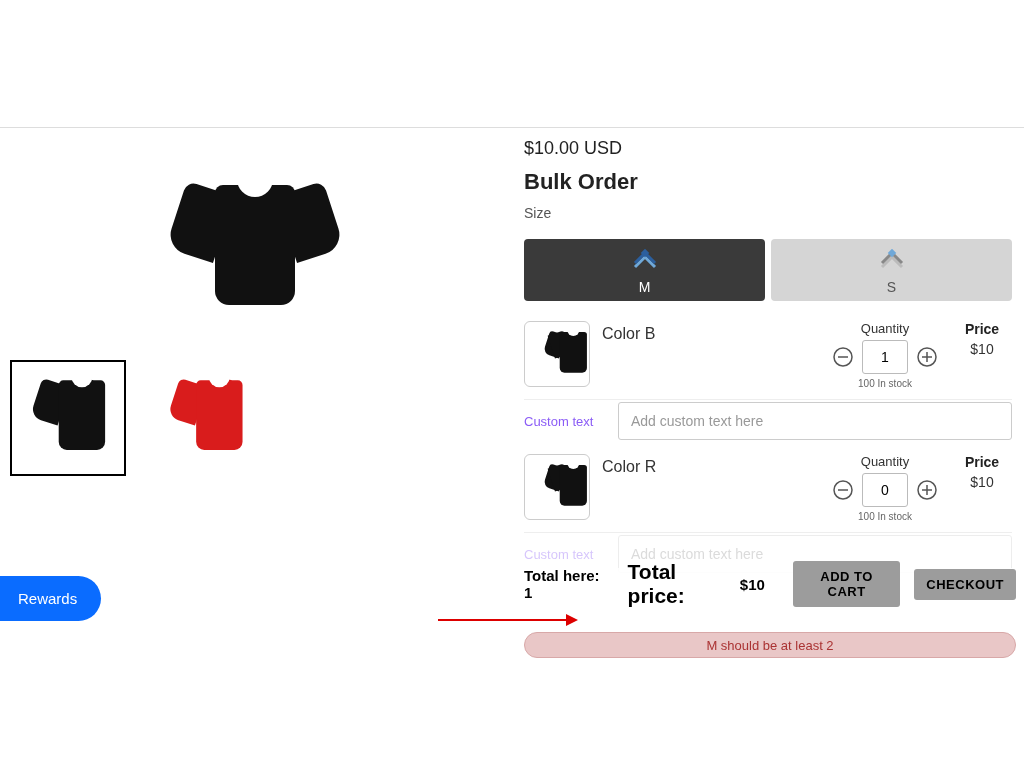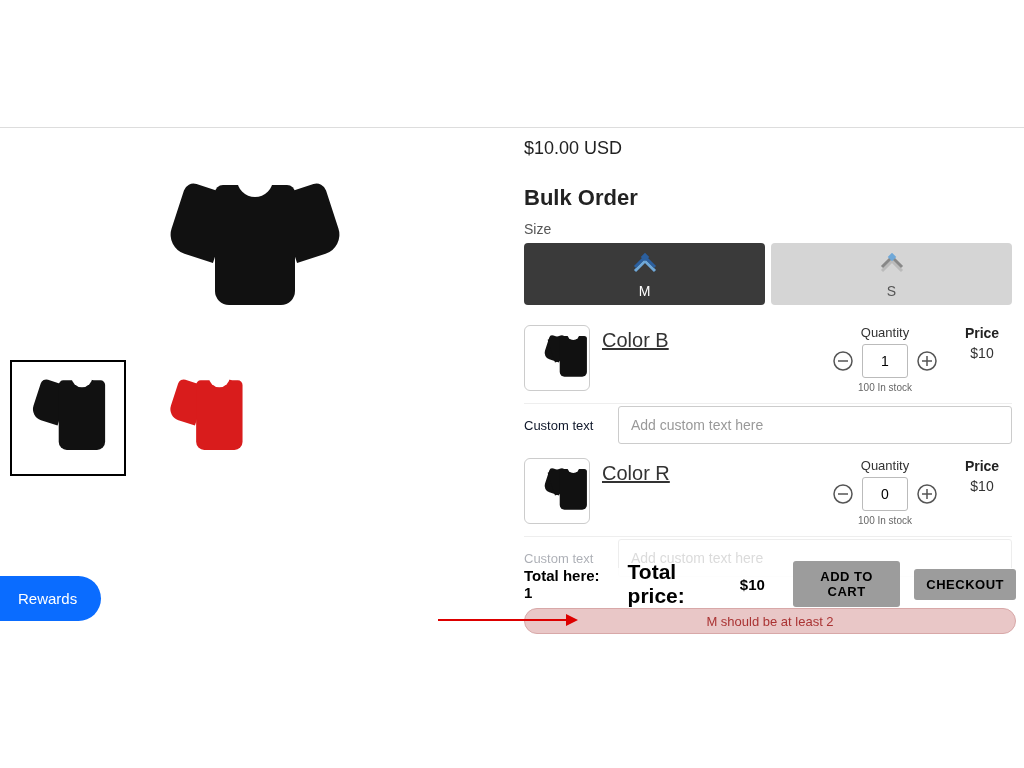--- a/index.html
+++ b/index.html
@@ -14,56 +14,56 @@
 .tshirt .sleeve-l { position: absolute; left: 0px; top: 22px; width: 50px; height: 70px; border-radius: 10px 0 0 20px; transform: rotate(18deg); }
 .tshirt .sleeve-r { position: absolute; right: 0px; top: 22px; width: 50px; height: 70px; border-radius: 0 10px 20px 0; transform: rotate(-18deg); }
 .tshirt .neck { position: absolute; left: 62px; top: 14px; width: 36px; height: 18px; border-radius: 0 0 20px 20px; background: #fff; }
 .tshirt.black .body, .tshirt.black .sleeve-l, .tshirt.black .sleeve-r { background: #111; }
 .tshirt.red .body, .tshirt.red .sleeve-l, .tshirt.red .sleeve-r { background: #d91c1c; }
 .thumbs { display: flex; gap: 22px; padding-left: 2px; margin-top: 0px; }
 .thumb { width: 116px; height: 116px; display: flex; align-items: center; justify-content: center; border: 1px solid transparent; cursor: pointer; }
 .thumb.selected { border: 2px solid #000; }
 .thumb .tshirt { transform: scale(0.58); }
 .title { font-size: 34px; font-weight: 700; color: #222; margin-bottom: 8px; }
-.price { font-size: 18px; color: #222; margin-bottom: 26px; }
+.price { font-size: 18px; color: #222; margin-bottom: 10px; }
 .bulk { font-size: 22px; font-weight: 700; color: #222; margin-bottom: 10px; }
-.size-lbl { font-size: 14px; color: #555; margin-bottom: 6px; }
+.size-lbl { font-size: 14px; color: #555; margin-bottom: 18px; }
 .tabs { display: flex; gap: 6px; margin-bottom: 12px; }
 .tab { flex: 1; height: 62px; border-radius: 4px; display: flex; flex-direction: column; align-items: center; justify-content: flex-end; padding-bottom: 6px; cursor: pointer; position: relative; }
 .tab.dark { background: #3a3a3a; color: #fff; }
 .tab.light { background: #d5d5d5; color: #555; }
 .tab .logo { position: absolute; top: 10px; }
 .tab .logo svg { width: 28px; height: 22px; }
 .tab .lbl { font-size: 14px; }
 .variant { display: flex; align-items: flex-start; gap: 12px; padding: 8px 0 10px 0; border-bottom: 1px solid #eee; }
 .variant:last-of-type { border-bottom: none; }
 .swatch { width: 66px; height: 66px; border: 1px solid #ccc; border-radius: 6px; display: flex; align-items: center; justify-content: center; }
 .swatch .tshirt { transform: scale(0.34); }
-.colorname { font-size: 20px; color: #333; padding-top: 4px; flex: 1; text-decoration: underline; }
+.colorname { font-size: 16px; color: #333; padding-top: 4px; flex: 1; }
 .qtyblock { display: flex; flex-direction: column; align-items: center; width: 110px; }
 .qtyhead { font-size: 13px; color: #333; margin-bottom: 4px; }
 .qtyrow { display: flex; align-items: center; gap: 8px; }
 .qtyinput { width: 46px; height: 34px; text-align: center; border: 1px solid #bbb; border-radius: 3px; font-size: 14px; }
 .qtybtn { width: 22px; height: 22px; cursor: pointer; }
 .qtybtn svg { width: 22px; height: 22px; }
 .stock { font-size: 10px; color: #666; margin-top: 4px; }
 .priceblock { width: 60px; text-align: center; }
 .priceblock .ph { font-weight: 700; font-size: 14px; color: #222; margin-bottom: 4px; }
 .priceblock .pv { font-size: 14px; color: #333; }
 .customrow { display: flex; align-items: center; gap: 12px; margin-top: 2px; margin-bottom: 6px; }
-.customlbl { font-size: 13px; color: #0f172a; width: 82px; }
+.customlbl { font-size: 13px; color: #8b5cf6; width: 82px; }
 .custominput { flex: 1; height: 38px; border: 1px solid #ccc; border-radius: 3px; padding: 0 12px; font-size: 14px; }
 .custominput::placeholder { color: #999; }
 .footerbar { position: absolute; left: 524px; right: 8px; top: 568px; height: 32px; display: flex; align-items: center; gap: 14px; background: rgba(255,255,255,0.85); }
 .footerbar .tu { font-weight: 700; font-size: 15px; }
 .footerbar .tp { font-weight: 700; font-size: 21px; margin-left: 12px; }
 .footerbar .tpv { font-weight: 700; font-size: 15px; }
 .footerbar .spacer { flex: 1; }
 .btn { background: #9c9c9c; color: #000000; font-size: 13px; font-weight: 700; padding: 8px 12px; border: none; border-radius: 3px; cursor: pointer; letter-spacing: 0.5px; }
-.errorbar { position: absolute; left: 524px; right: 8px; top: 608px; background: #e9c7c7; color: #a33; border: 1px solid #d8a8a8; border-radius: 14px; height: 26px; display: flex; align-items: center; justify-content: center; font-size: 13px; }
+.errorbar { position: absolute; left: 524px; right: 8px; top: 632px; background: #e9c7c7; color: #a33; border: 1px solid #d8a8a8; border-radius: 14px; height: 26px; display: flex; align-items: center; justify-content: center; font-size: 13px; }
 .arrow { position: absolute; left: 438px; top: 610px; }
 .rewards { position: absolute; left: 0; top: 576px; background: #0a6cff; color: #fff; padding: 14px 24px 14px 18px; border-radius: 0 28px 28px 0; font-size: 15px; cursor: pointer; }
 .ghostrow { opacity: 0.35; }
 </style>
 </head>
 <body>
 
 <div class="topspace"></div>
 
 <div class="main">

